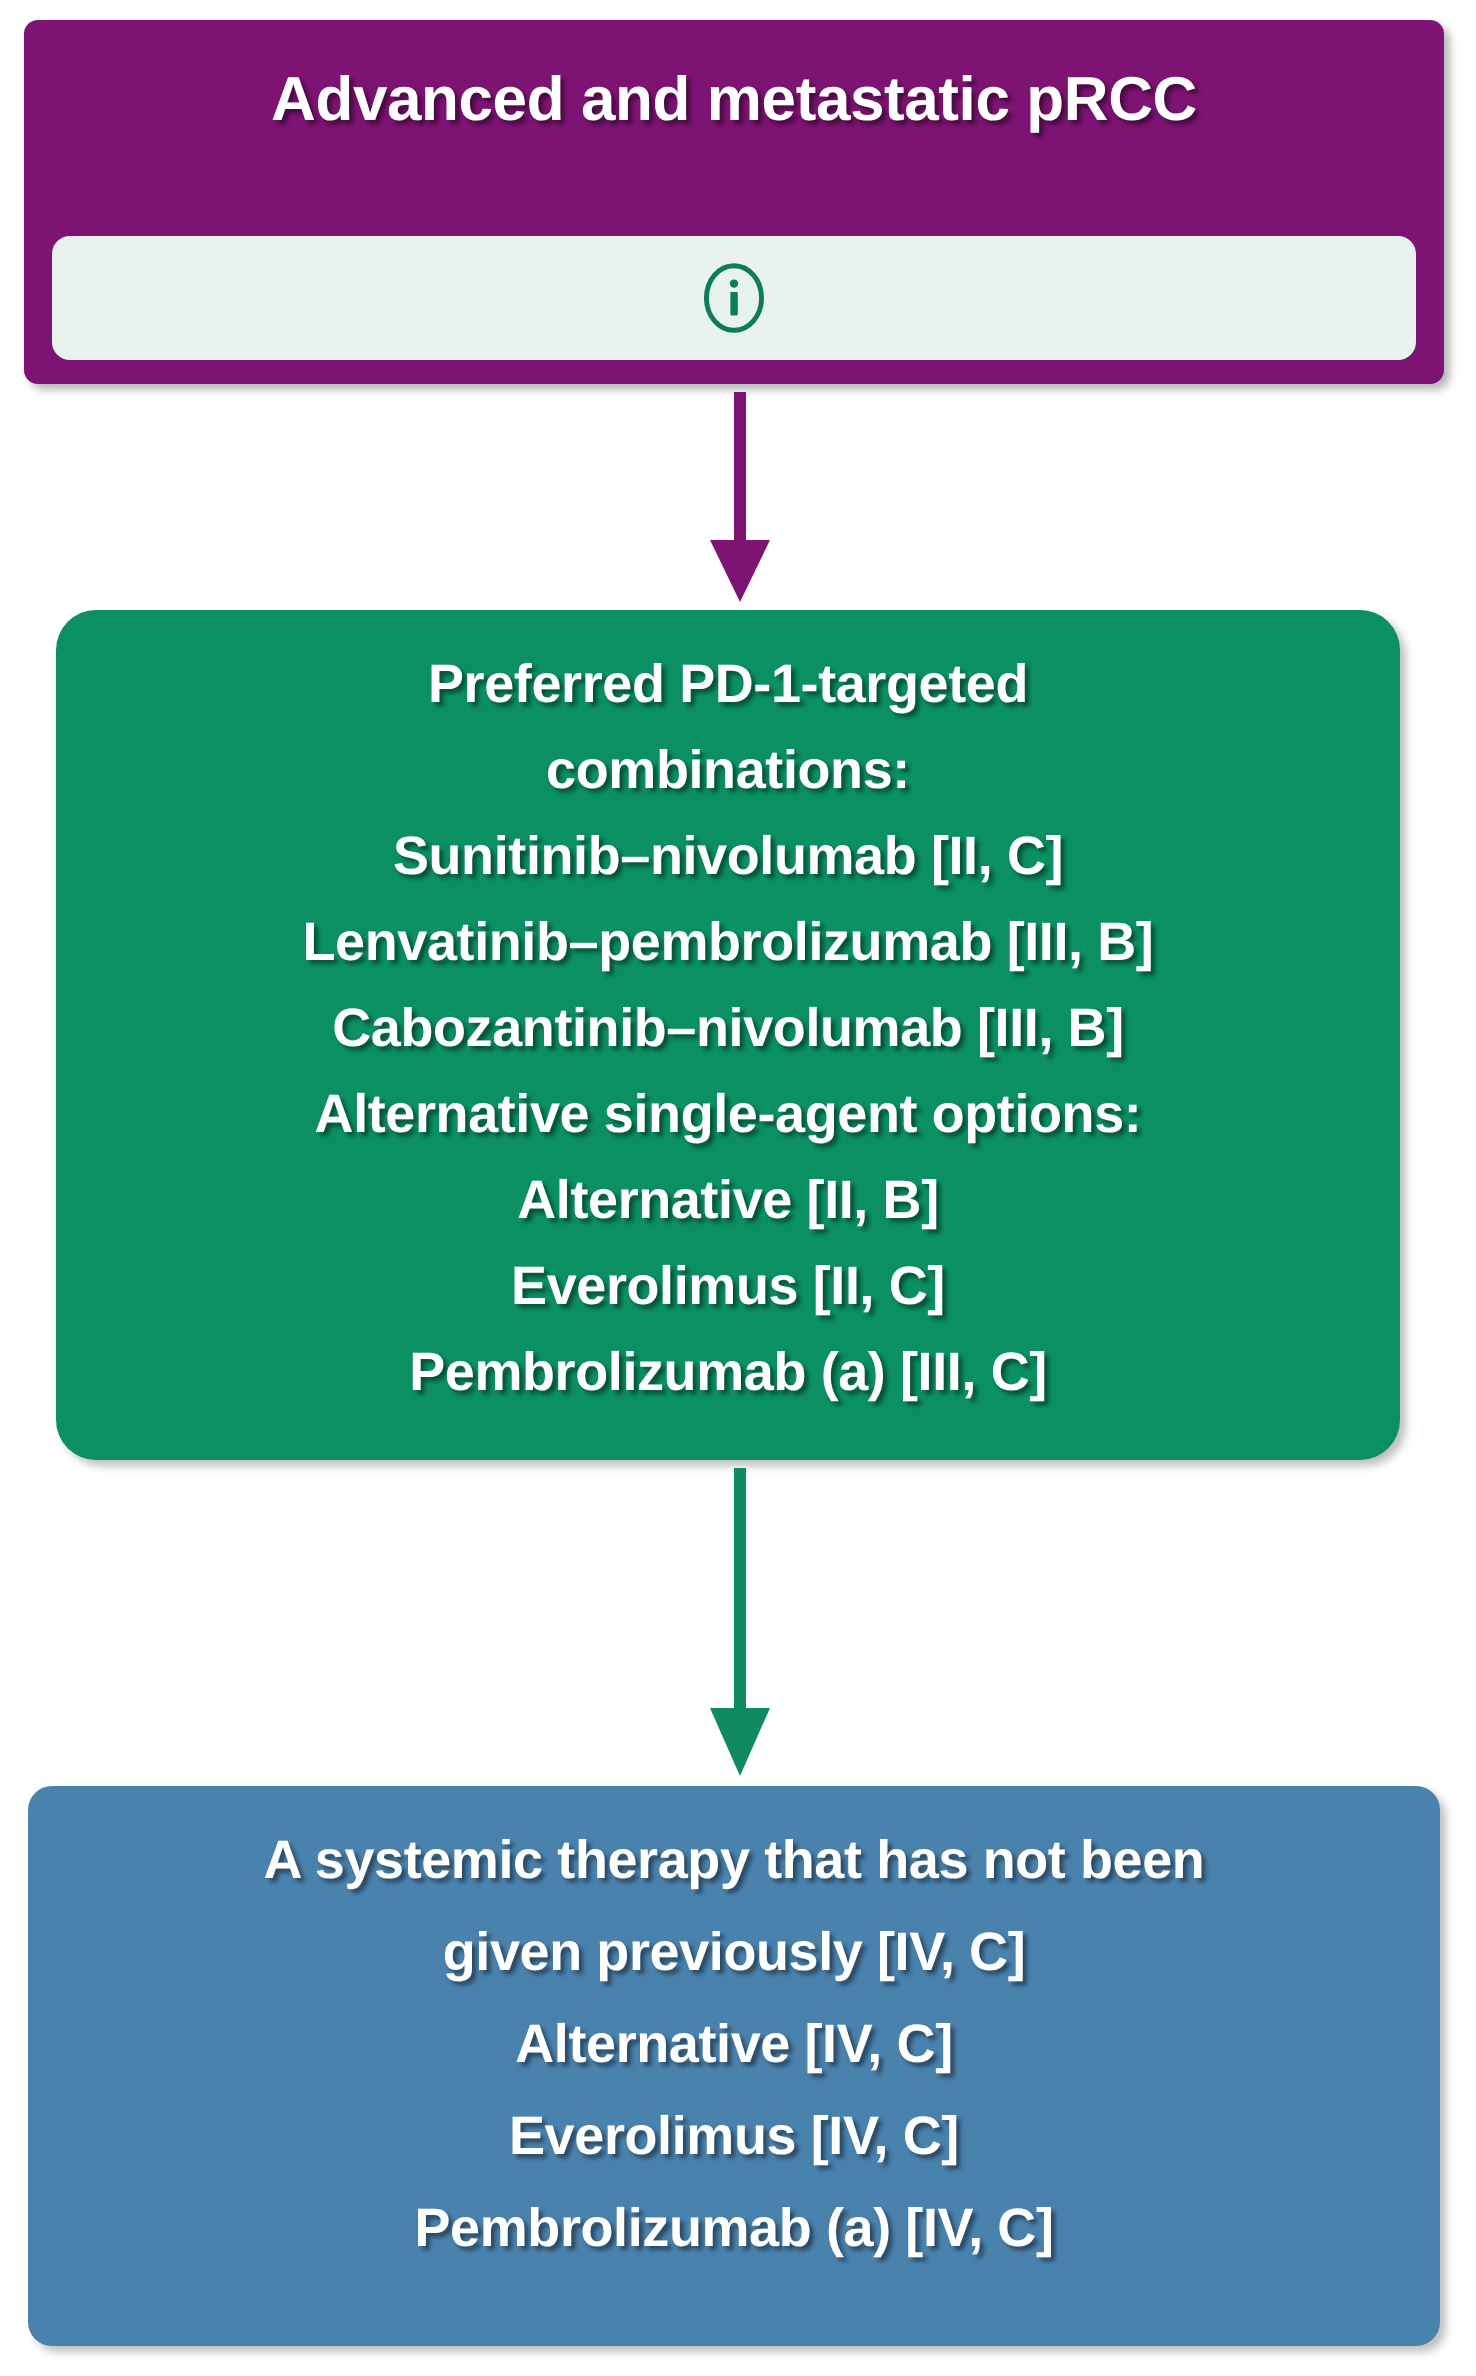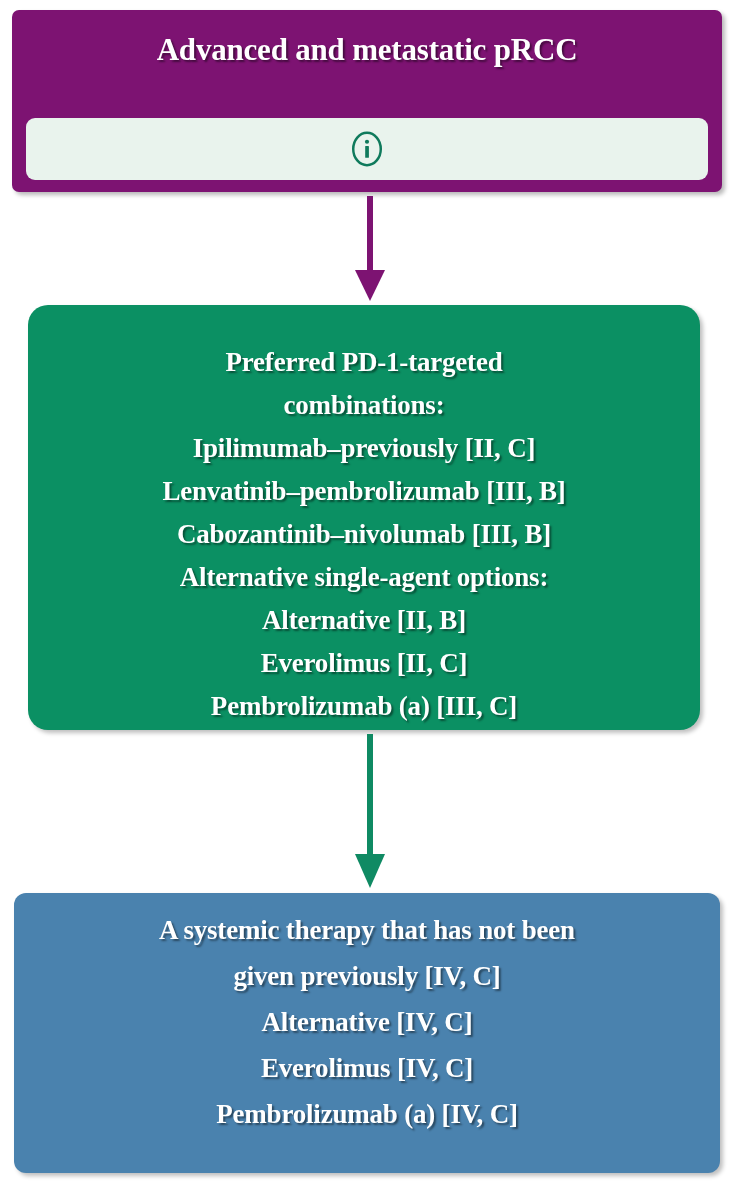--- a/index.html
+++ b/index.html
@@ -27,21 +27,20 @@
     box-sizing: border-box;
     display: flex;
     flex-direction: column;
     align-items: center;
     justify-content: flex-start;
     color: #ffffff;
     text-align: center;
     font-weight: bold;
     letter-spacing: -0.2px;
     text-shadow: 2px 2px 2px rgba(0,0,0,0.45);
-    font-family: Liberation Serif, serif;
   }
 
   
   .node-header {
     left: 12px;
     top: 10px;
     width: 710px;
     height: 182px;
     background: #7d1372;
     border-radius: 7px;
@@ -75,21 +74,21 @@
 
   
   .node-green {
     left: 28px;
     top: 305px;
     width: 672px;
     height: 425px;
     background: #0b9063;
     border-radius: 20px;
     box-shadow: 3px 3px 4px rgba(0,0,0,0.25);
-    padding: 36px 10px 10px 10px;
+    padding: 16px 10px 10px 10px;
   }
 
   
   .node-blue {
     left: 14px;
     top: 893px;
     width: 706px;
     height: 280px;
     background: #4a82ae;
     border-radius: 12px;
@@ -134,21 +133,21 @@
   </div>
 
   <svg class="arrow" style="left:340px; top:192px; width:60px; height:113px;" viewBox="0 0 60 113">
     <line x1="30" y1="4" x2="30" y2="86" stroke="#7d1372" stroke-width="6"></line>
     <polygon points="30,109 15,78 45,78" fill="#7d1372"></polygon>
   </svg>
 
   <div class="node node-green">
     <div class="node-line">Preferred PD-1-targeted
 combinations:</div>
-    <div class="node-line">Ipilimumab–previously [II, C]</div>
+    <div class="node-line">Sunitinib–nivolumab [II, C]</div>
     <div class="node-line">Lenvatinib–pembrolizumab [III, B]</div>
     <div class="node-line">Cabozantinib–nivolumab [III, B]</div>
     <div class="node-line">Alternative single-agent options:</div>
     <div class="node-line">Alternative [II, B]</div>
     <div class="node-line">Everolimus [II, C]</div>
     <div class="node-line">Pembrolizumab (a) [III, C]</div>
   </div>
 
   <svg class="arrow" style="left:340px; top:730px; width:60px; height:163px;" viewBox="0 0 60 163">
     <line x1="30" y1="4" x2="30" y2="130" stroke="#0f8a63" stroke-width="6"></line>

